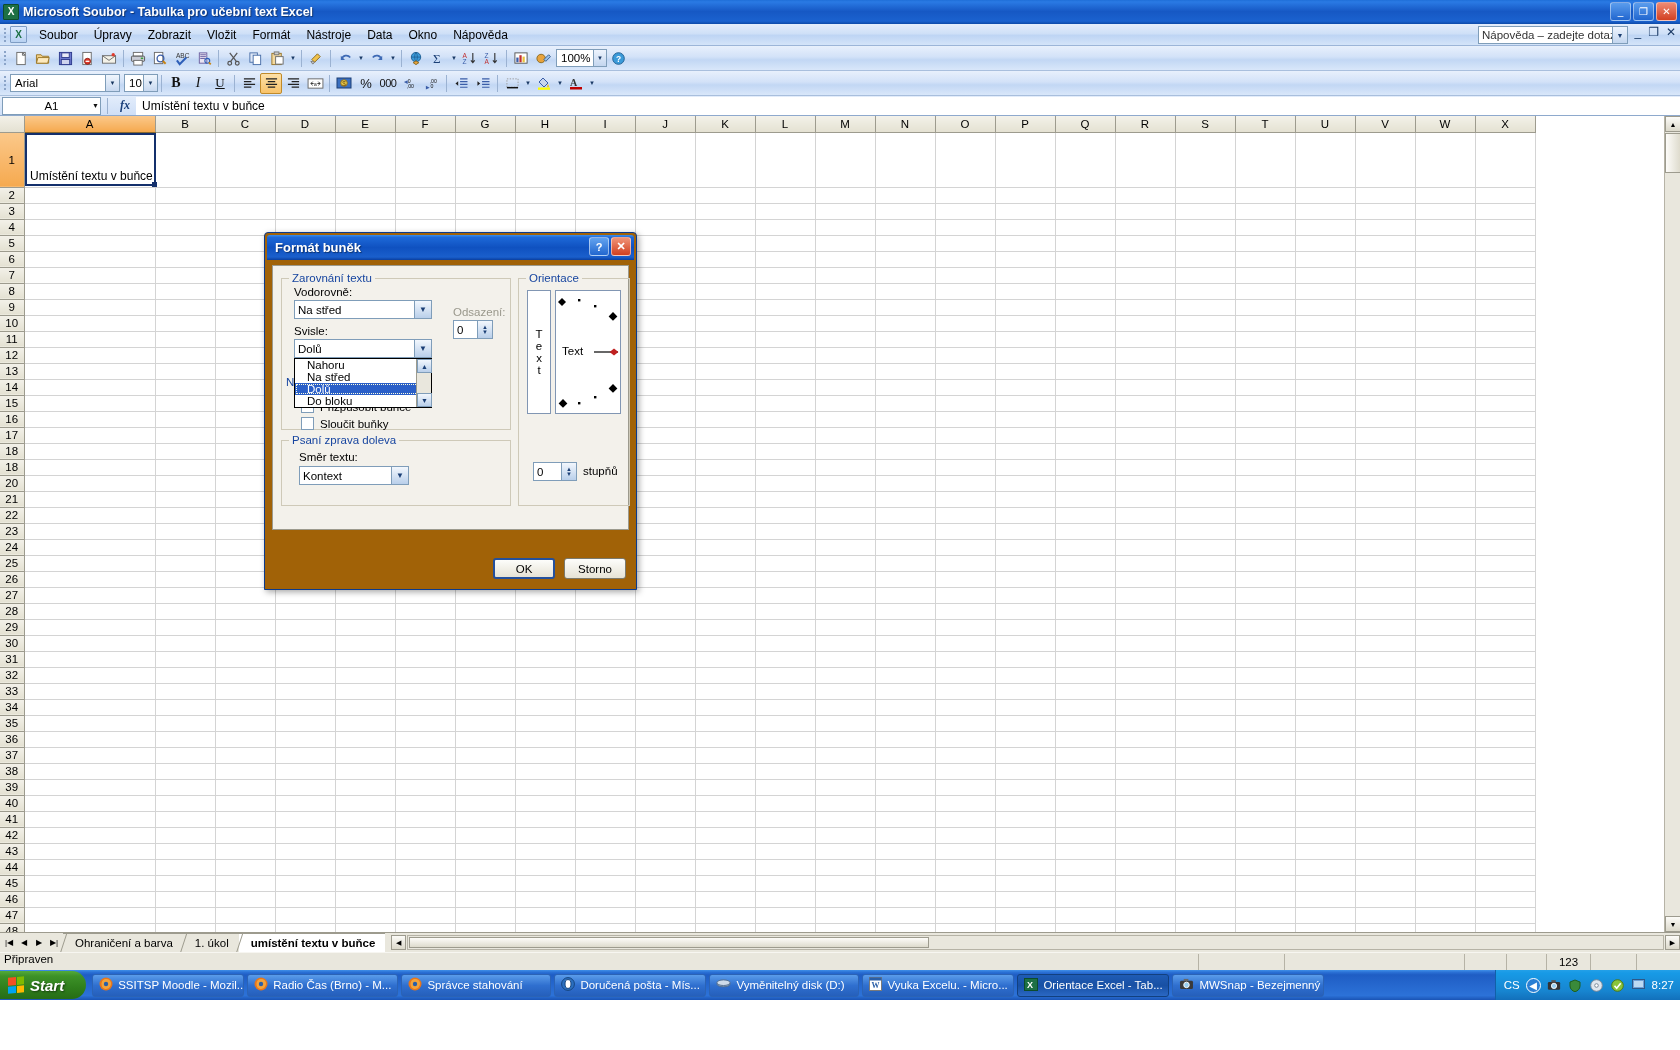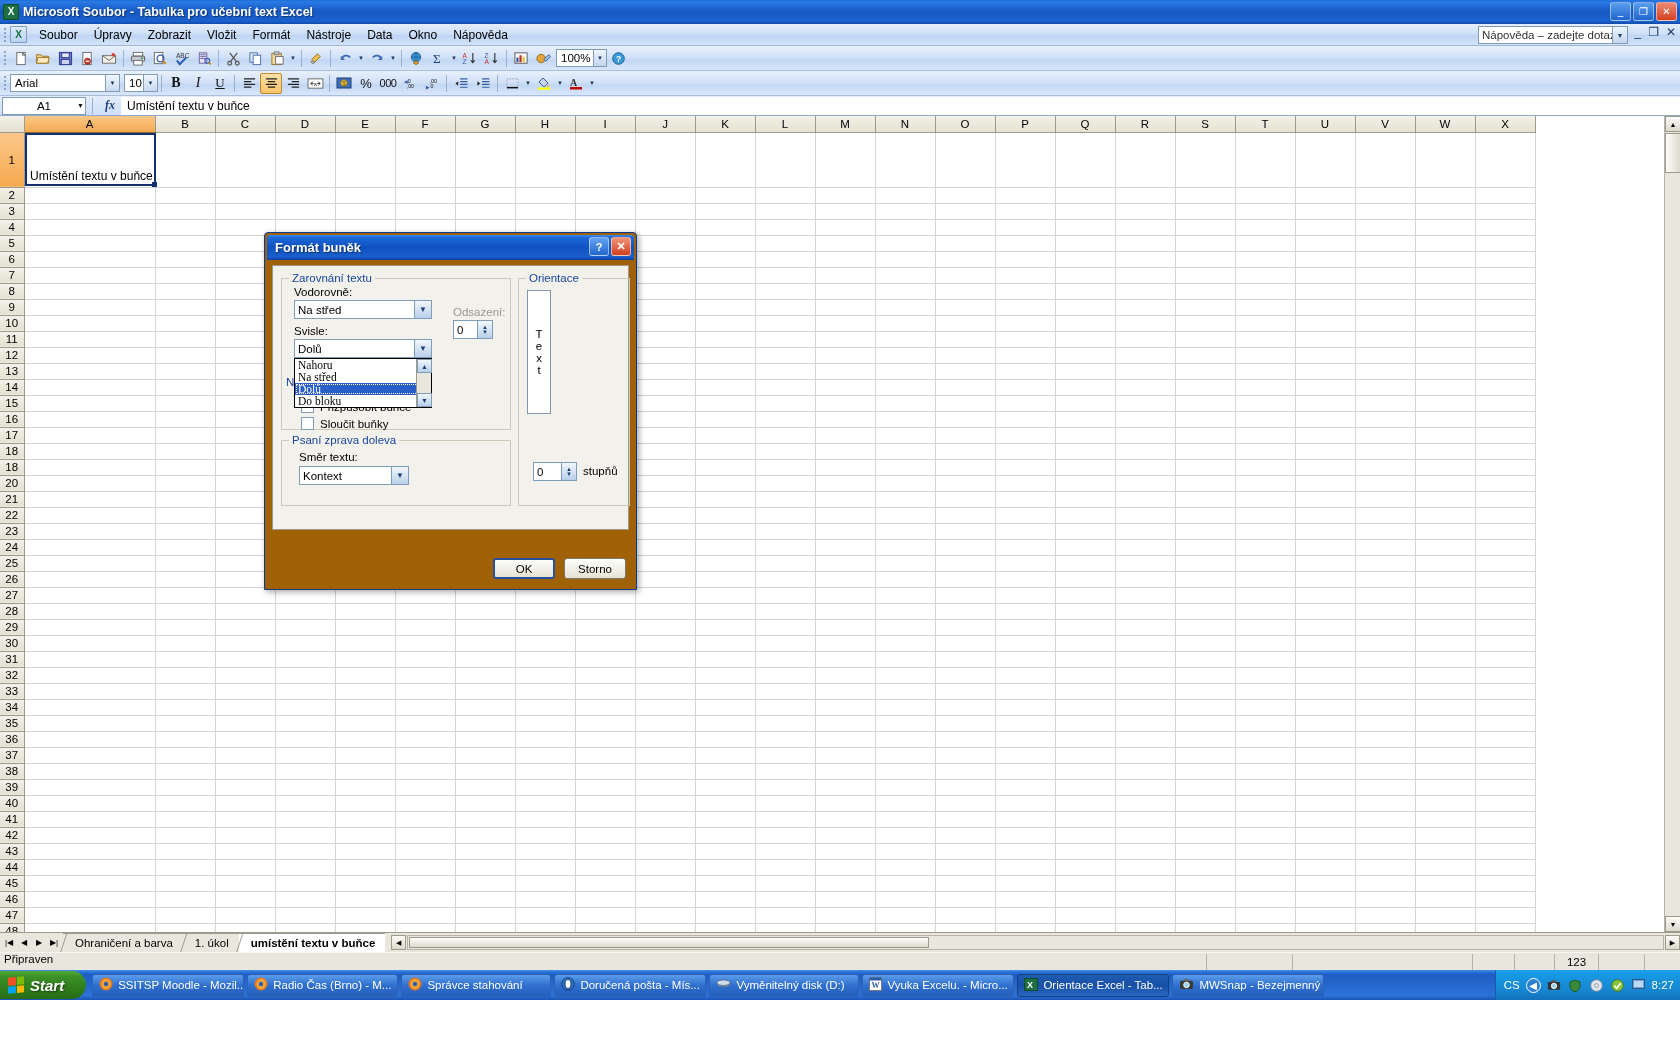--- a/index.html
+++ b/index.html
@@ -94,21 +94,21 @@
   }
   .tb-btn.pressed{background:linear-gradient(180deg,#fde0a8,#f8c36a);border:1px solid #c08a2a;border-radius:2px;}
 
   
   .formulabar{
     height:20px;width:100%;display:flex;align-items:center;
     background:linear-gradient(180deg,#e3edfb,#cfdff7);
     border-bottom:1px solid #8ea9cd;
   }
   .namebox{
-    width:84px;height:18px;background:#fff;border:1px solid #7f9db9;margin-left:2px;
+    width:99px;height:18px;background:#fff;border:1px solid #7f9db9;margin-left:2px;
     display:flex;align-items:center;justify-content:center;font-size:11.5px;position:relative;text-align:center;
   }
   .namebox .dd{position:absolute;right:1px;font-size:7px;color:#111;}
   .fbsep{width:1px;height:16px;background:#9ab0cf;margin:0 6px;}
   .fxicon{width:22px;text-align:center;font-style:italic;font-weight:bold;color:#1a3f7a;font-size:12px;font-family:"Liberation Serif",serif;}
   .fcontent{flex:1;background:#fff;height:18px;display:flex;align-items:center;padding-left:6px;font-size:12px;border:none;}
 
   
   .sheetwrap{position:relative;width:100%;height:816px;background:#fff;overflow:hidden;}
   table.grid{border-collapse:collapse;table-layout:fixed;}
@@ -160,21 +160,21 @@
   .hscroll-area{flex:1;display:flex;align-items:center;height:19px;padding-left:6px;}
   .hsbar{flex:1;height:15px;background:#e9e7dd;border:1px solid #b6b3a6;position:relative;margin:0 1px;}
   .hsthumb{position:absolute;left:1px;top:1px;height:11px;width:520px;background:linear-gradient(180deg,#fdfcf9,#dedbcd);border:1px solid #9d9b8e;}
   .hsbtn{width:15px;height:15px;background:linear-gradient(180deg,#fcfbf7,#dcd9cb);border:1px solid #9d9b8e;display:flex;align-items:center;justify-content:center;font-size:7px;}
 
   
   .statusbar{
     height:18px;width:100%;display:flex;
     background:#e9e7dd;border-top:1px solid #f7f6f1;font-size:11.5px;padding-left:4px;position:relative;
   }
-  .statusbar .right{position:absolute;right:0;top:0;height:18px;display:flex;align-items:center;}
+  .statusbar .right{position:absolute;right:8px;top:0;height:18px;display:flex;align-items:center;}
   .stseg{height:16px;border-left:1px solid #b6b3a6;display:flex;align-items:center;justify-content:center;font-size:11.5px;}
 
   
   .taskbar{
     height:30px;width:100%;display:flex;align-items:center;
     background:linear-gradient(180deg,#3f8fe8 0%,#2a6fd4 8%,#1f5dc4 16%,#2c72d8 85%,#1a54b5 100%);
     position:relative;
   }
   .startbtn{
     height:28px;padding:0 22px 0 8px;margin-right:6px;
@@ -275,21 +275,21 @@
     font-size:6px;line-height:5px;color:#1b3f76;
   }
   .chk{width:13px;height:13px;background:#fff;border:1px solid #7f9db9;display:inline-block;vertical-align:middle;}
   .chkrow{display:flex;align-items:center;gap:6px;}
 
   
   .ddlist{
     position:absolute;background:#fff;border:1px solid #000;z-index:70;
     width:138px;
   }
-  .ddlist .opt{height:12px;font-size:11.5px;padding-left:3px;display:flex;align-items:center;color:#000;font-family:Liberation Serif, serif;}
+  .ddlist .opt{height:12px;font-size:11.5px;padding-left:12px;display:flex;align-items:center;color:#000;}
   .ddlist .opt.sel{background:#2a5fc8;color:#fff;outline:1px dotted #ffd; outline-offset:-2px;}
   .ddscroll{
     position:absolute;right:0;top:0;width:15px;height:100%;background:#e9e7dd;border-left:1px solid #9d9b8e;
     display:flex;flex-direction:column;justify-content:space-between;
   }
   .ddsb{width:15px;height:14px;background:linear-gradient(180deg,#f2f7fd,#b9cfea);border:1px solid #7f9db9;display:flex;align-items:center;justify-content:center;font-size:7px;color:#1b3f76;}
 
   .orient-preview{
     position:absolute;border:1px solid #8196b3;background:#fff;
   }
@@ -2109,20 +2109,37 @@
 
       <div class="orient-preview orient-vert" style="left:254px;top:24px;width:24px;height:124px;position:absolute;">
         <span style="letter-spacing:0;display:flex;flex-direction:column;align-items:center;">
           <b style="font-weight:normal">T</b>
             <b style="font-weight:normal">e</b>
             <b style="font-weight:normal">x</b>
             <b style="font-weight:normal">t</b>
         </span>
       </div>
 
+      <div class="orient-preview" style="left:282px;top:24px;width:66px;height:124px;position:absolute;">
+        <svg width="64" height="122" viewBox="0 0 64 122" style="position:absolute;left:0;top:0;">
+          <g fill="#000">
+            <path d="M3 5 l4 4 -4 4 -4 -4 z" transform="translate(3,2)"></path>
+            <rect x="22" y="8" width="2.4" height="2.4"></rect>
+            <rect x="38" y="14" width="2.4" height="2.4"></rect>
+            <path d="M0 0 l4.4 4.4 -4.4 4.4 -4.4 -4.4 z" transform="translate(57,21)"></path>
+            <rect x="22" y="111" width="2.4" height="2.4"></rect>
+            <rect x="38" y="105" width="2.4" height="2.4"></rect>
+            <path d="M0 0 l4.4 4.4 -4.4 4.4 -4.4 -4.4 z" transform="translate(57,93)"></path>
+            <path d="M0 0 l4.4 4.4 -4.4 4.4 -4.4 -4.4 z" transform="translate(7,108)"></path>
+          </g>
+          <line x1="38" y1="61" x2="62" y2="61" stroke="#000" stroke-width="1.2"></line>
+          <path d="M58 57.5 l4.4 3.5 -4.4 3.5 -4.4 -3.5 z" fill="#c02020"></path>
+        </svg>
+        <span style="position:absolute;left:6px;top:54px;font-size:11.5px;">Text</span>
+      </div>
 
       <div class="spin" style="position:absolute;left:260px;top:196px;width:44px;">
         <span>0</span>
         <span class="btns">
             <span>▲</span>
             <span>▼</span>
           </span>
       </div>
       <div class="lbl" style="position:absolute;left:310px;top:199px;">stupňů</div>
 

